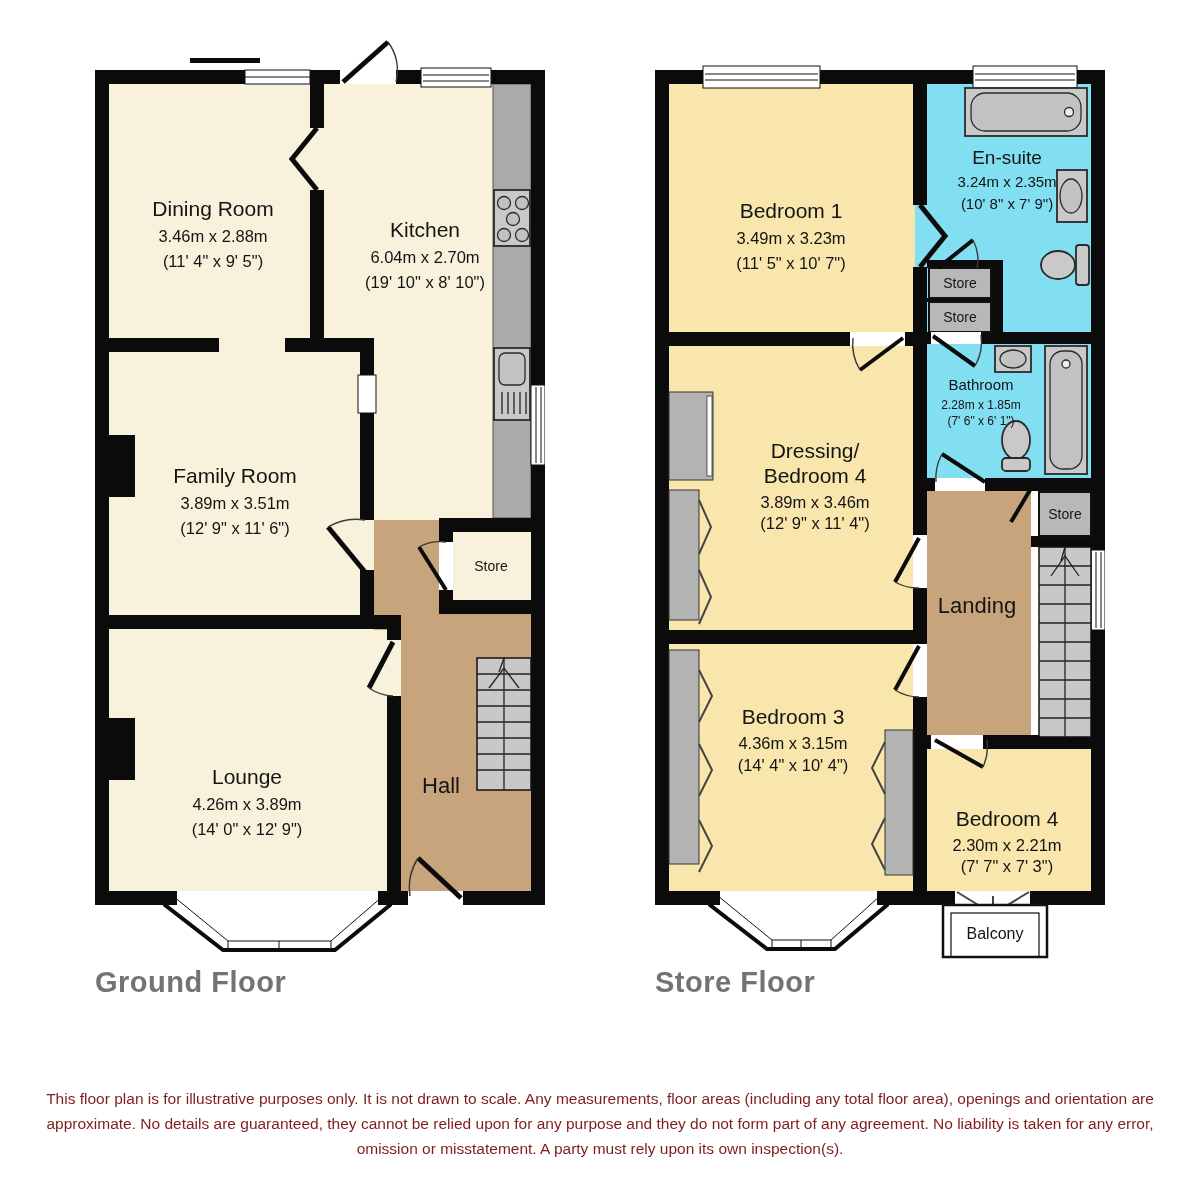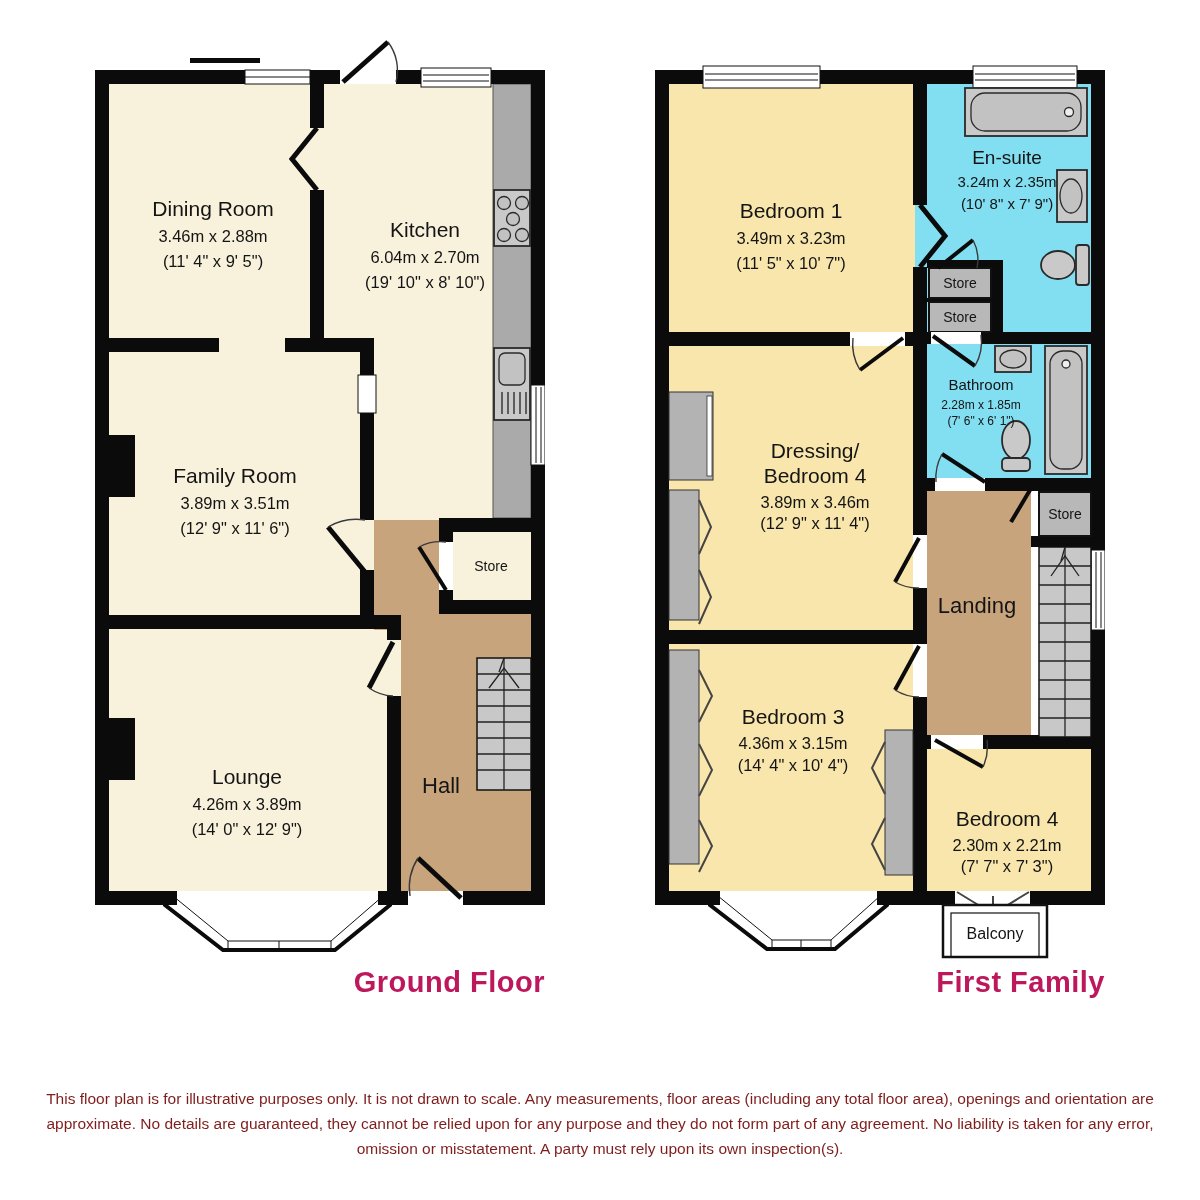--- a/index.html
+++ b/index.html
@@ -4,22 +4,22 @@
 <style>
   html,body{margin:0;padding:0;}
   body{
     width:1200px;height:1200px;position:relative;background:#ffffff;
     font-family:"Liberation Sans", sans-serif;color:#1a1a1a;overflow:hidden;
   }
   svg{position:absolute;}
   #ground-plan{left:95px;top:30px;}
   #first-plan{left:655px;top:30px;}
   .floor-title{
-    position:absolute;top:966px;width:450px;text-align:right;
-    font-size:29px;font-weight:bold;letter-spacing:0.5px;color:#be185d;
+    position:absolute;top:966px;width:450px;text-align:left;
+    font-size:29px;font-weight:bold;letter-spacing:0.5px;color:#737373;
   }
   #ground-title{left:95px;}
   #first-title{left:655px;}
   #disclaimer{
     position:absolute;left:15px;top:1086px;width:1170px;
     text-align:center;font-size:15.5px;line-height:25px;color:#7f1d1d;
   }
   svg text{font-family:"Liberation Sans", sans-serif;fill:#141414;}
   .room-name{font-size:21px;}
   .room-dim{font-size:16.5px;}
@@ -381,15 +381,15 @@
     <text class="room-dim" x="138" y="719">4.36m x 3.15m</text>
     <text class="room-dim" x="138" y="741">(14' 4" x 10' 4")</text>
     <text class="room-name" x="352" y="796">Bedroom 4</text>
     <text class="room-dim" x="352" y="821">2.30m x 2.21m</text>
     <text class="room-dim" x="352" y="842">(7' 7" x 7' 3")</text>
     <text class="balcony-label" x="340" y="909">Balcony</text>
   </g>
 </svg>
 
 <div id="ground-title" class="floor-title">Ground Floor</div>
-<div id="first-title" class="floor-title">First Family</div>
+<div id="first-title" class="floor-title">Store Floor</div>
 
 <div id="disclaimer">This floor plan is for illustrative purposes only. It is not drawn to scale. Any measurements, floor areas (including any total floor area), openings and orientation are approximate. No details are guaranteed, they cannot be relied upon for any purpose and they do not form part of any agreement. No liability is taken for any error, omission or misstatement. A party must rely upon its own inspection(s).</div>
 
 </body></html>

